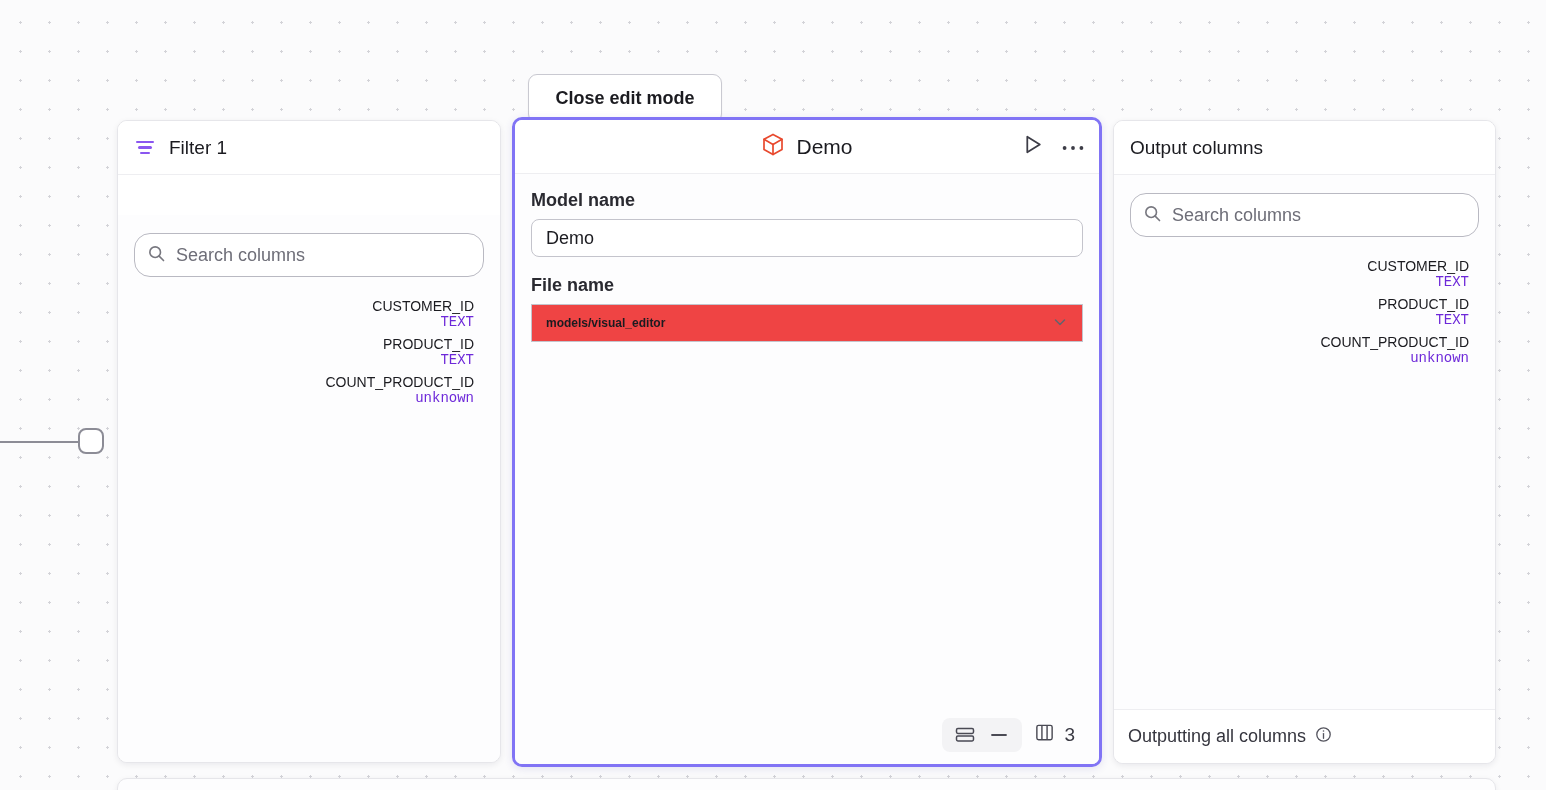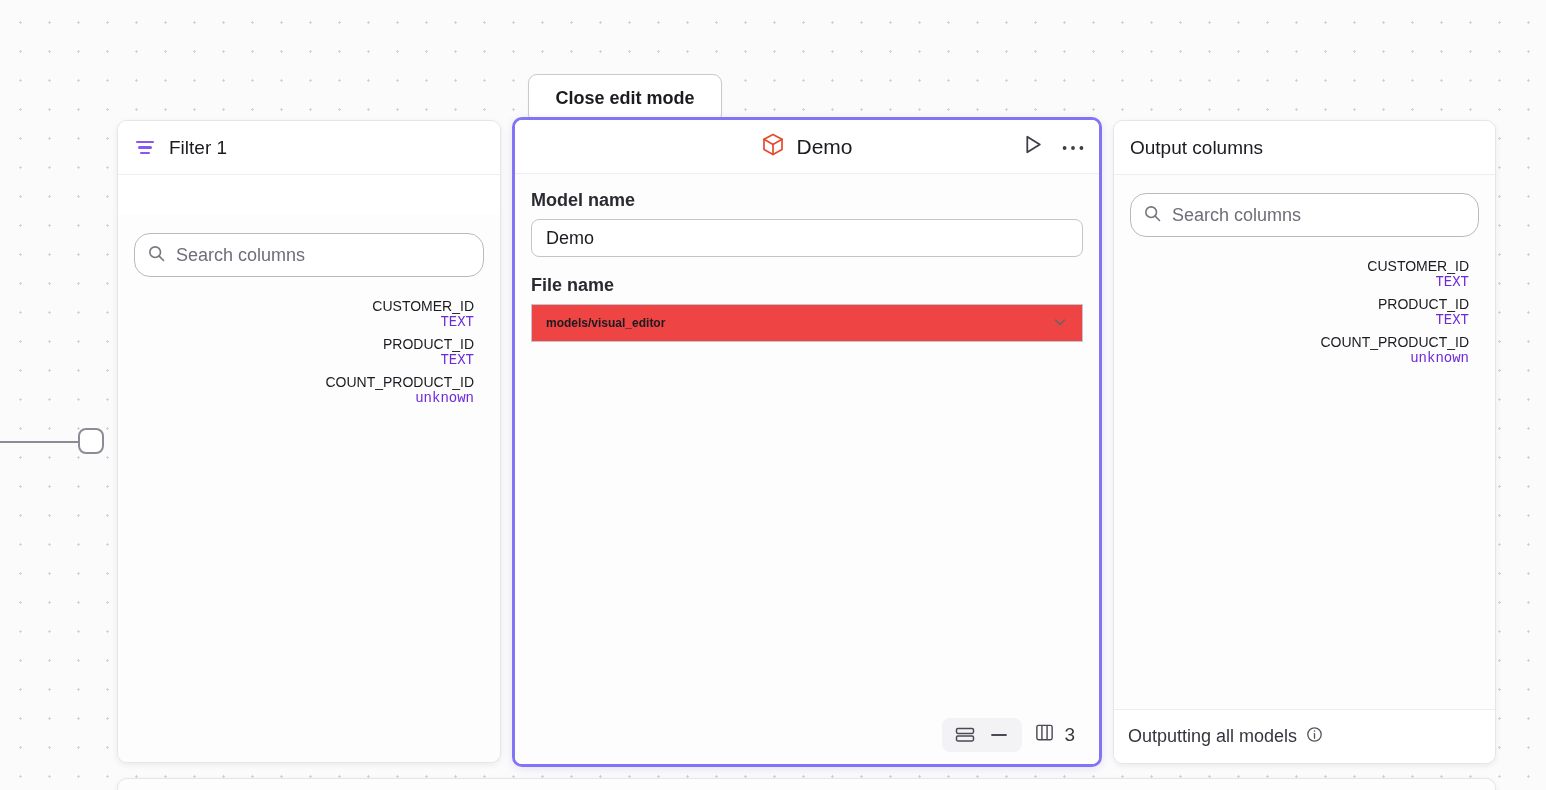--- a/index.html
+++ b/index.html
@@ -405,21 +405,21 @@
           <span class="col-name">PRODUCT_ID</span>
           <span class="col-type">TEXT</span>
         </div>
         <div class="col-row">
           <span class="col-name">COUNT_PRODUCT_ID</span>
           <span class="col-type">unknown</span>
         </div>
       </div>
     </div>
     <div class="panel-footer">
-      <span>Outputting all models</span>
+      <span>Outputting all columns</span>
       <span style="cursor:pointer;">
         <svg width="17" height="17" viewBox="0 0 18 18" fill="none" stroke="#55555f" stroke-width="1.4">
           <circle cx="9" cy="9" r="7.1"></circle>
           <line x1="9" y1="8" x2="9" y2="13" stroke-linecap="round"></line>
           <circle cx="9" cy="5.3" r="0.85" fill="#55555f" stroke="none"></circle>
         </svg>
       </span>
     </div>
   </div>
 

